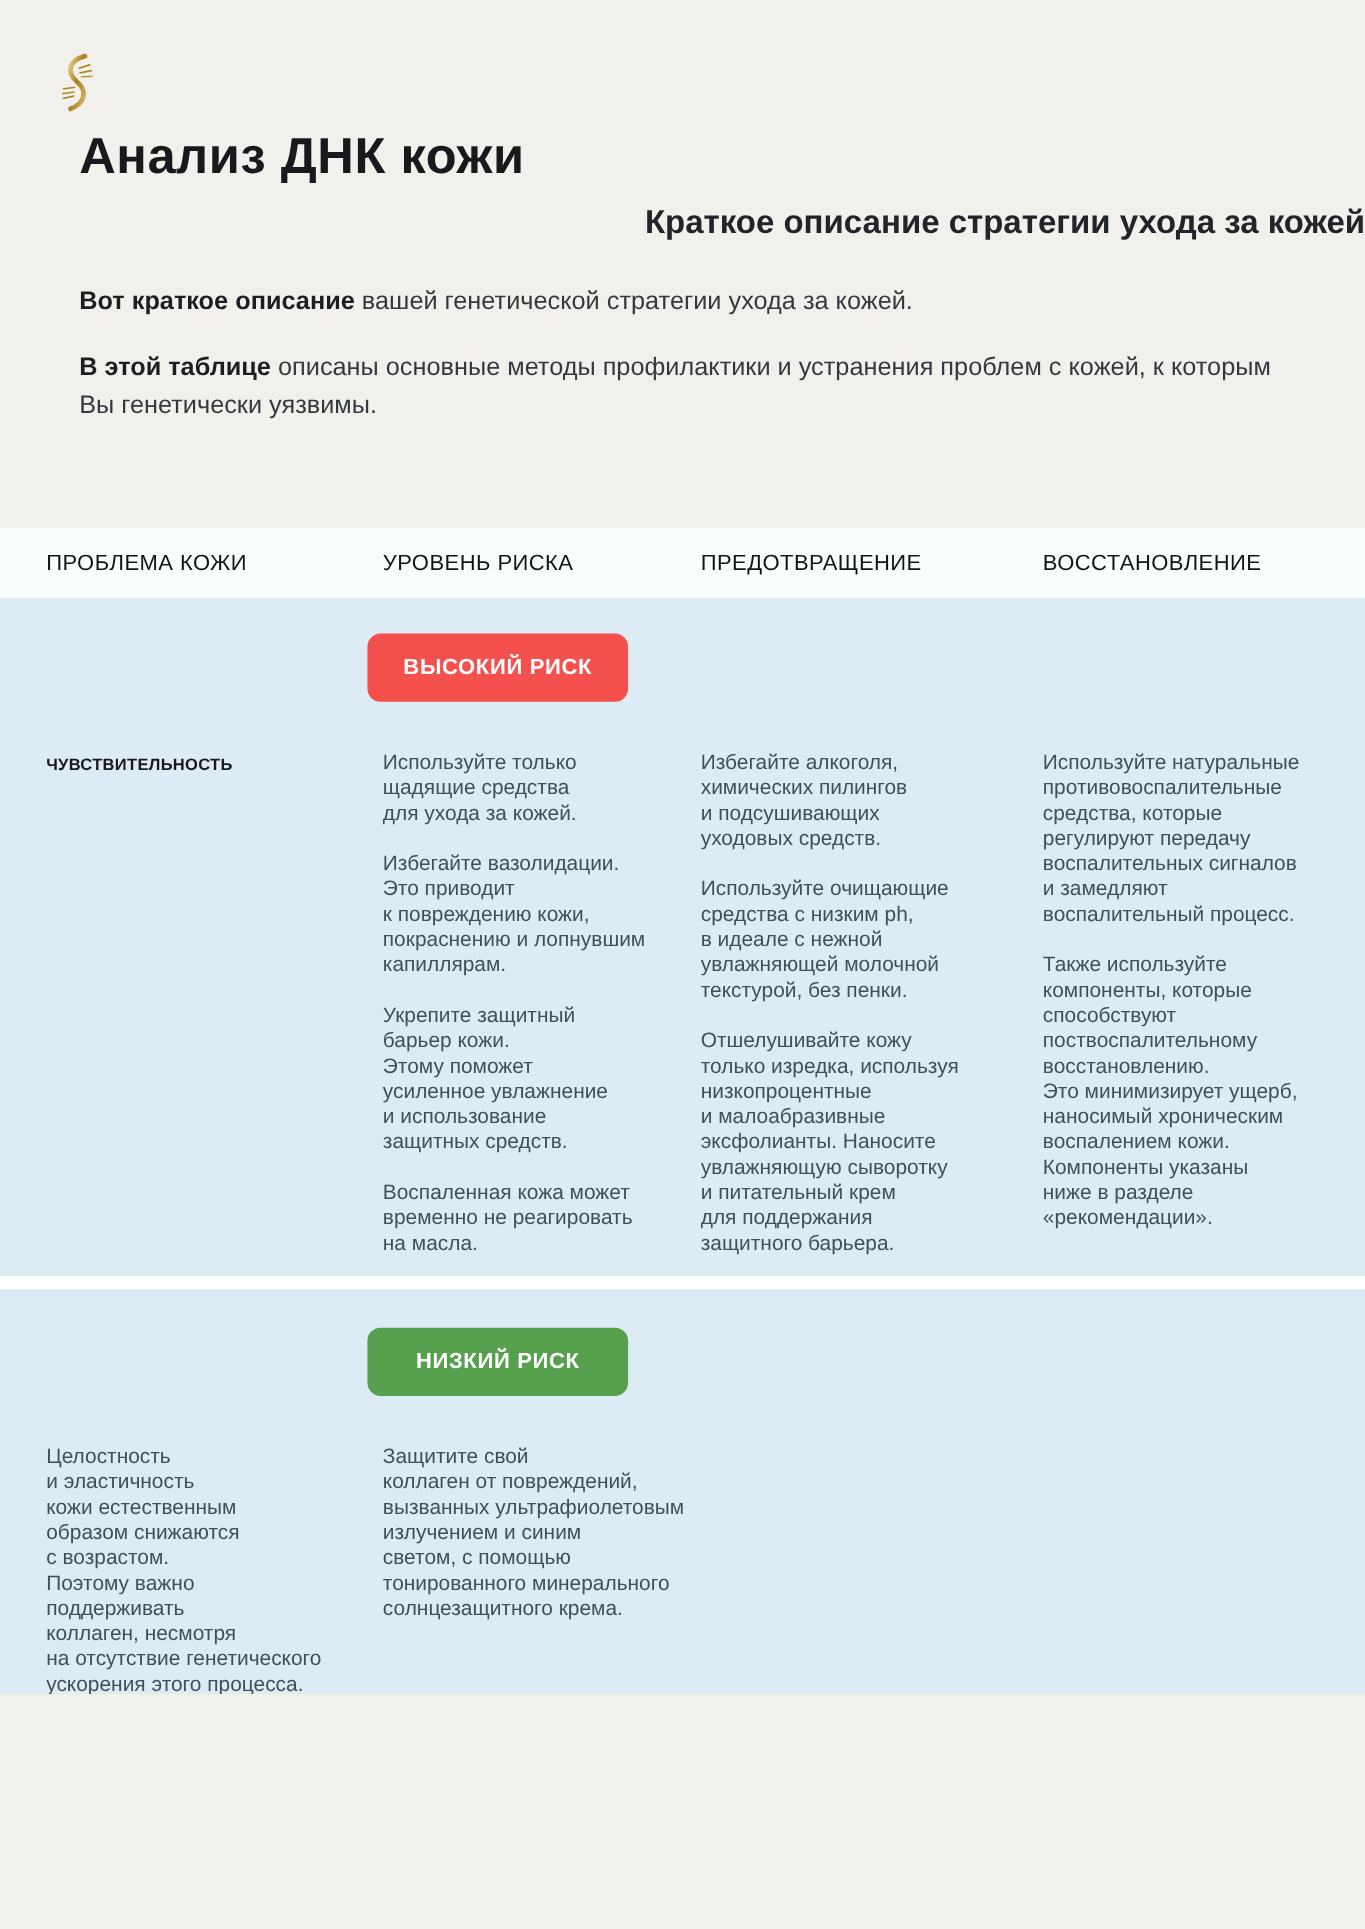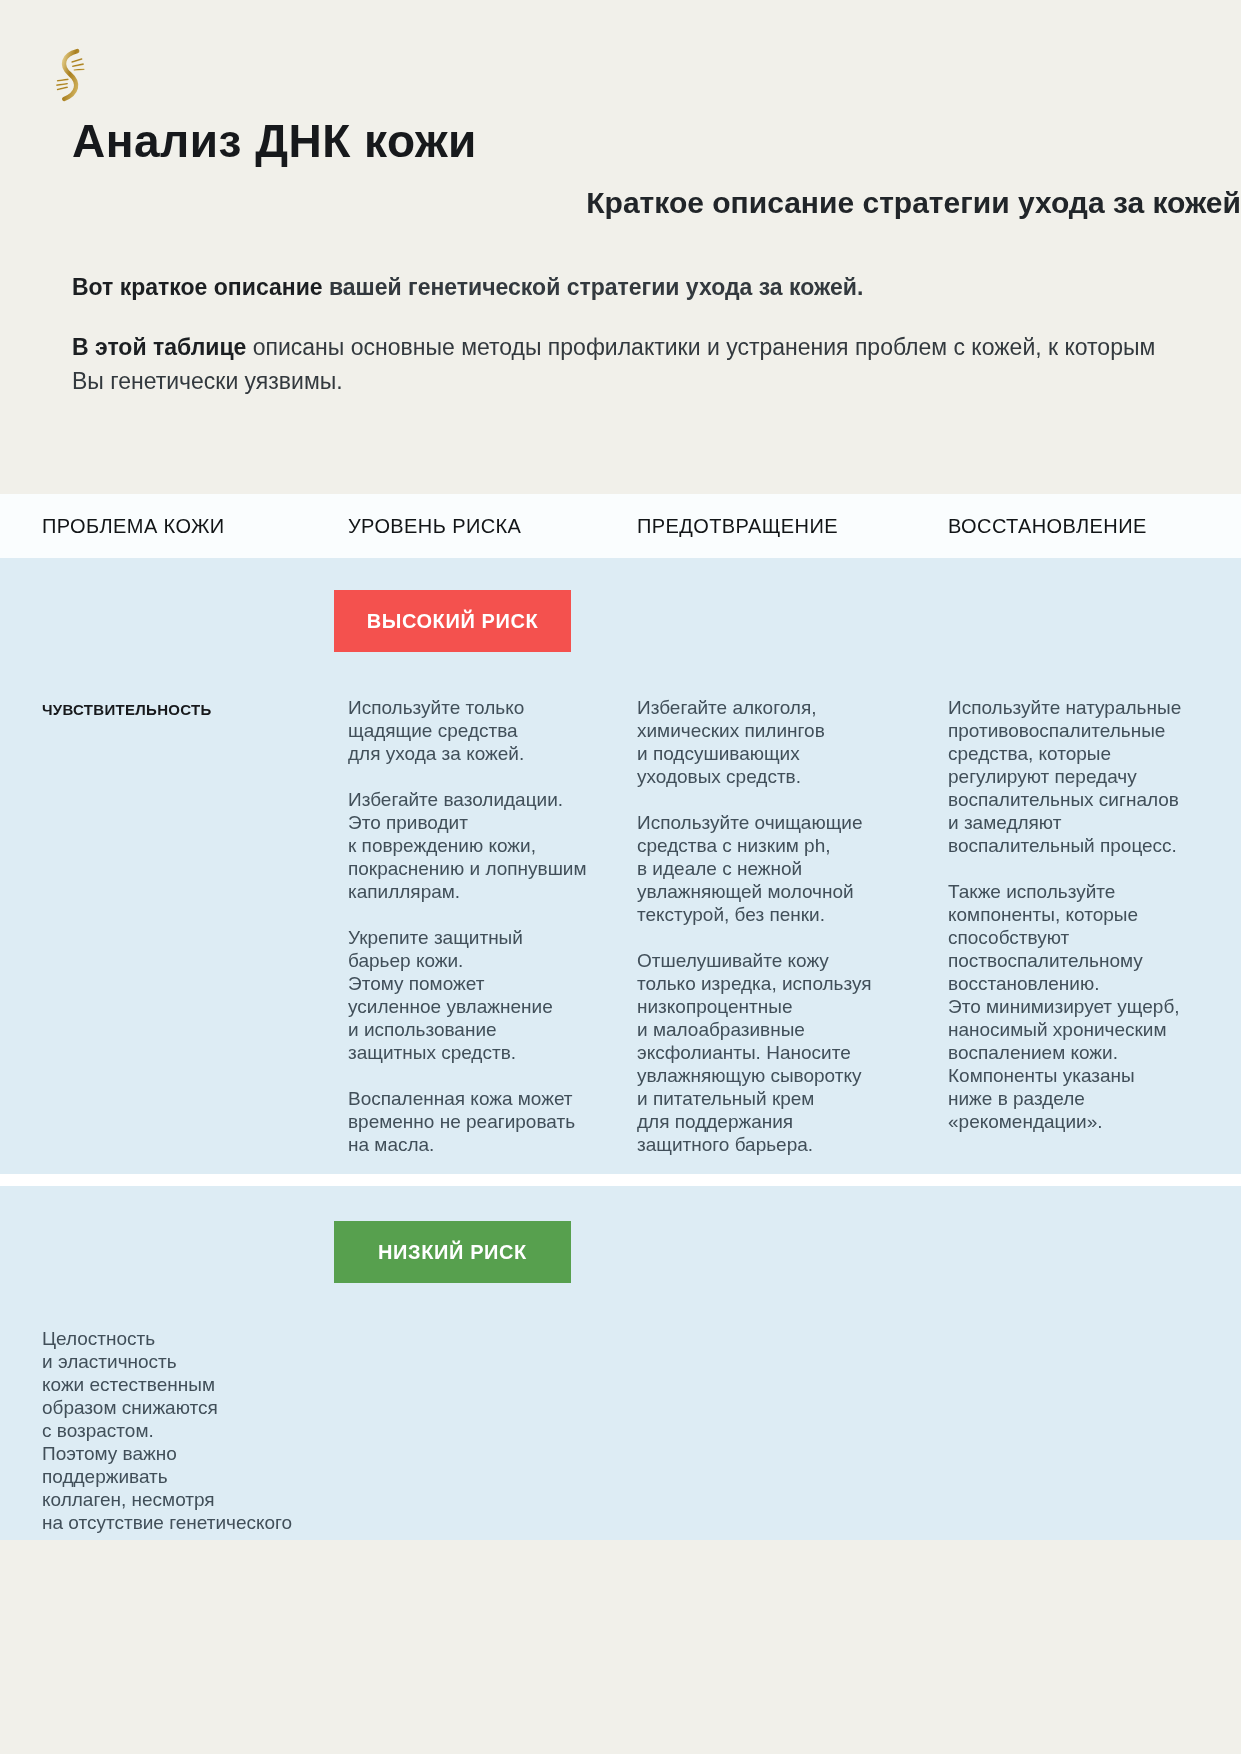--- a/index.html
+++ b/index.html
@@ -36,21 +36,21 @@
     margin:18px 0 0 72px;
     font-size:30px;font-weight:700;
     color:#212529;
     text-align:right;
   }
   p.intro{
     margin:26px 80px 0 72px;
     font-size:23px;line-height:34px;
     color:#33393e;
   }
-  p.intro:first-of-type{margin-top:50px;font-weight:bold;}
+  p.intro:first-of-type{margin-top:36px;}
   p.intro b{color:#1c1f22;}
   
   .grid{
     display:grid;
     grid-template-columns:306px 289px 311px 251px;
     padding:0 42px;
   }
   .table-head{
     margin-top:96px;
     background:var(--header-band-bg);
@@ -63,21 +63,21 @@
   }
   .section{background:var(--section-bg);}
   .section-high{padding:32px 0 18px;}
   .section-low{padding:35px 0 24px;}
   .section-gap{height:12px;background:#ffffff;}
   .badge-cell{grid-column:2;}
   .badge{
     display:inline-block;
     min-width:237px;height:62px;line-height:62px;
     margin-left:-14px;padding:0 20px;
-    border-radius:0;
+    border-radius:12px;
     text-align:center;
     font-size:20px;font-weight:700;letter-spacing:.6px;
     color:var(--badge-text);
   }
   .badge-high{background:var(--badge-high);}
   .badge-low{background:var(--badge-low);}
   .content{margin-top:44px;}
   .problem{
     font-size:15px;font-weight:700;letter-spacing:.3px;line-height:26px;
     color:var(--heading-text);
@@ -231,20 +231,27 @@
 Поэтому важно
 поддерживать
 коллаген, несмотря
 на отсутствие генетического
 ускорения этого процесса.
 
 Это просто менее
 актуальная область,
 но все же заслуживающая
 внимания.</div>
+      <div class="cell">Защитите свой
+коллаген от повреждений,
+вызванных ультрафиолетовым
+излучением и синим
+светом, с помощью
+тонированного минерального
+солнцезащитного крема.</div>
       <div class="cell"></div>
     </div>
   </section>
 
   <div class="footer">
     <div class="gold-line"></div>
     <div class="page-number">06</div>
   </div>
 
 </div>

